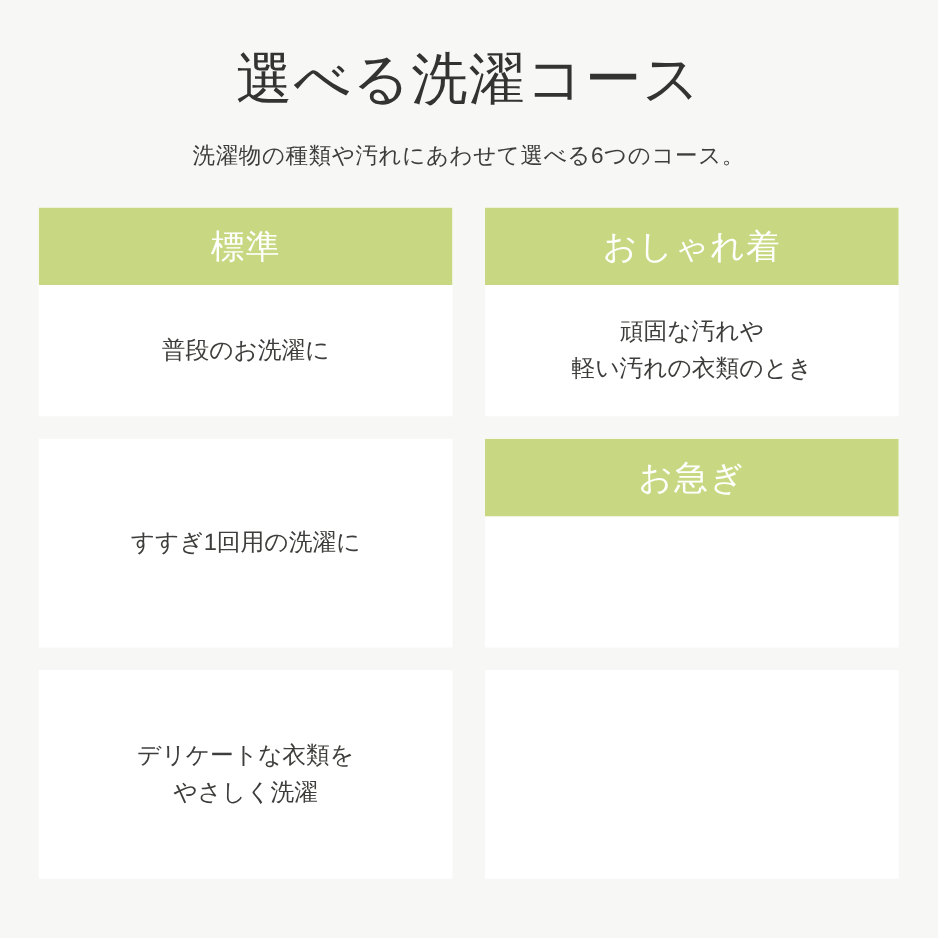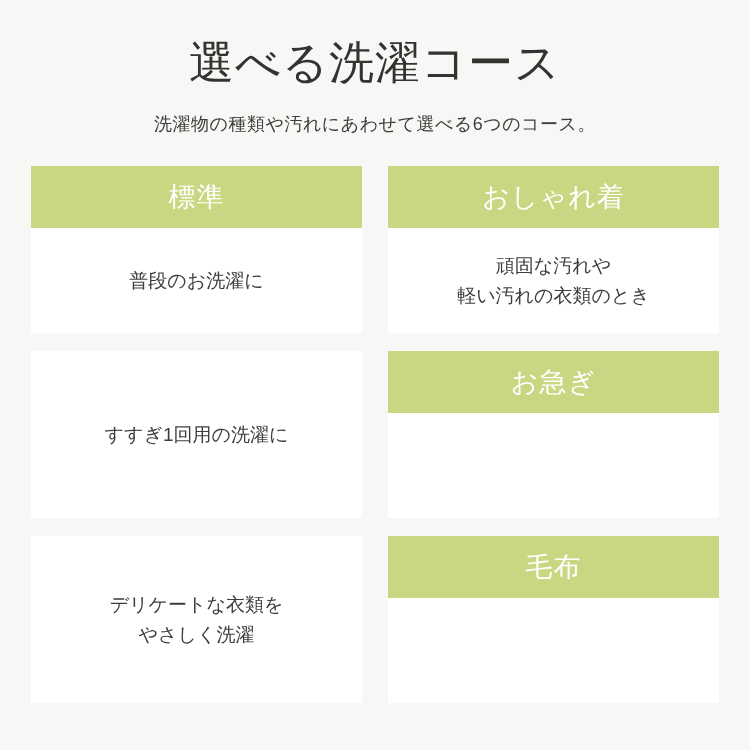--- a/index.html
+++ b/index.html
@@ -108,17 +108,16 @@
     <div class="card">
       <div class="card-head">お急ぎ</div>
     </div>
 
     <div class="card">
       <div class="card-body">デリケートな衣類を
 やさしく洗濯</div>
     </div>
 
     <div class="card">
-      <div class="card-head">毛布</div>
     </div>
 
   </div>
 </div>
 
 </body></html>

